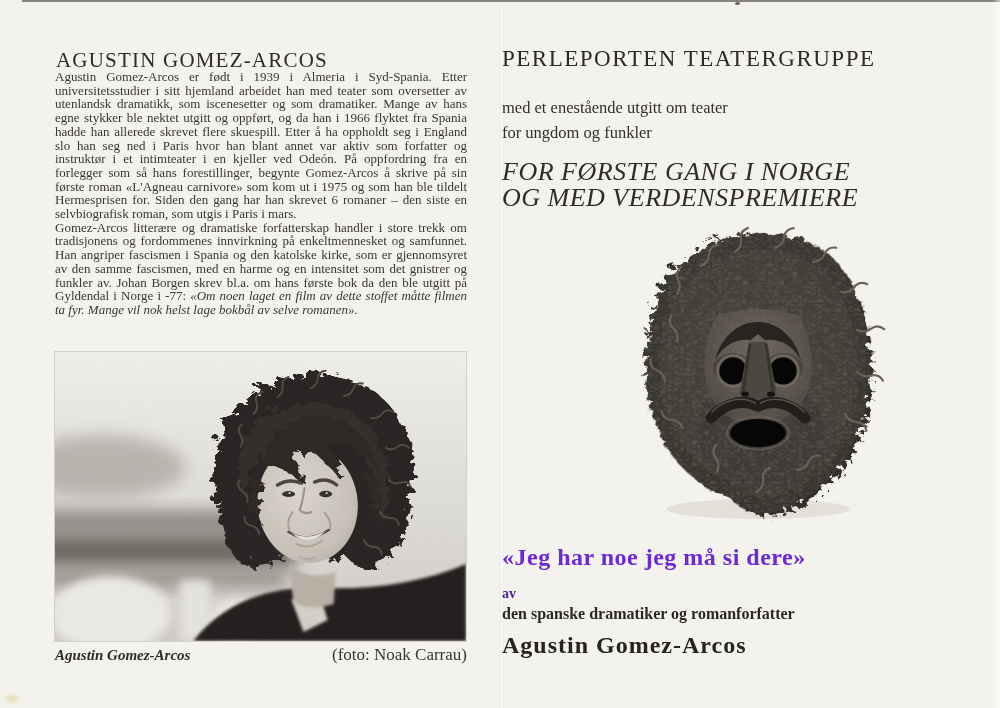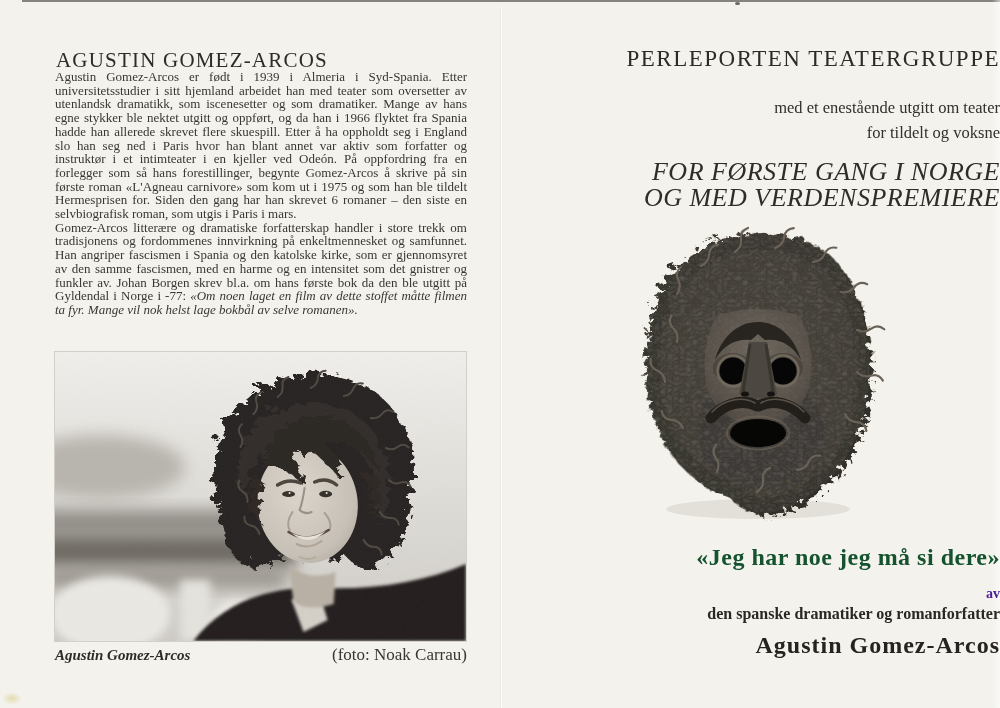--- a/index.html
+++ b/index.html
@@ -22,28 +22,28 @@
   .bio p{margin:0;}
   .bio em{font-style:italic;}
   .portrait{position:absolute;left:55px;top:352px;width:411px;height:289px;margin:0;
             outline:1px solid rgba(150,145,135,.35);}
   .portrait svg,.maskfig svg{display:block;width:100%;height:100%;}
   .caption-row{position:absolute;left:55px;top:645px;width:412px;display:flex;
                justify-content:space-between;align-items:baseline;}
   .cap-name{font-weight:bold;font-style:italic;font-size:15px;color:#2f2b27;}
   .cap-credit{font-size:17px;color:#3a3630;}
   
-  .rp{position:absolute;left:502px;width:498px;text-align:right;margin:0;}
+  .rp{position:absolute;left:502px;width:498px;text-align:left;margin:0;}
   .title{top:46px;font-size:23px;font-weight:normal;letter-spacing:1.5px;color:#2e2a26;}
   .tag{font-size:16.5px;color:#332f2a;font-weight:normal;}
   .t1{top:98px;}  .t2{top:123px;}
   .prem{font-style:italic;font-size:26px;letter-spacing:.5px;color:#302c28;}
   .p1{top:157px;} .p2{top:183px;}
   .maskfig{position:absolute;left:617px;top:222px;width:282px;height:302px;margin:0;}
-  .quote{top:544px;font-size:24px;font-weight:bold;letter-spacing:.5px;color:#14532d;}
+  .quote{top:544px;font-size:24px;font-weight:bold;letter-spacing:.5px;color:#6d28d9;}
   .by{top:586px;font-size:14px;font-weight:bold;color:#4c1d95;}
   .desc{top:605px;font-size:16px;font-weight:bold;color:#2b2723;}
   .aname{top:632px;font-size:24px;font-weight:bold;letter-spacing:1px;color:#27231f;}
 </style>
 </head>
 <body>
 
 <div id="scan">
 
   <div class="top-edge"></div>
@@ -148,21 +148,21 @@
 
     <div class="caption-row">
       <span class="cap-name">Agustin Gomez-Arcos</span>
       <span class="cap-credit">(foto: Noak Carrau)</span>
     </div>
   </section>
 
   <section>
     <h2 class="rp title">PERLEPORTEN TEATERGRUPPE</h2>
     <p class="rp tag t1">med et enestående utgitt om teater</p>
-    <p class="rp tag t2">for tildelt og voksne</p>
+    <p class="rp tag t2">for ungdom og funkler</p>
     <p class="rp prem p1">FOR FØRSTE GANG I NORGE</p>
     <p class="rp prem p2">OG MED VERDENSPREMIERE</p>
 
     <figure class="maskfig" aria-label="antique bronze Greek tragedy theatre mask with curly hair and beard, hollow eyes and open mouth">
       <svg viewBox="0 0 282 302">
         <defs>
           <filter id="mf-curl" x="-20%" y="-20%" width="140%" height="140%">
             <feTurbulence type="turbulence" baseFrequency="0.085 0.1" numOctaves="3" seed="7" result="t"></feTurbulence>
             <feDisplacementMap in="SourceGraphic" in2="t" scale="15"></feDisplacementMap>
           </filter>

